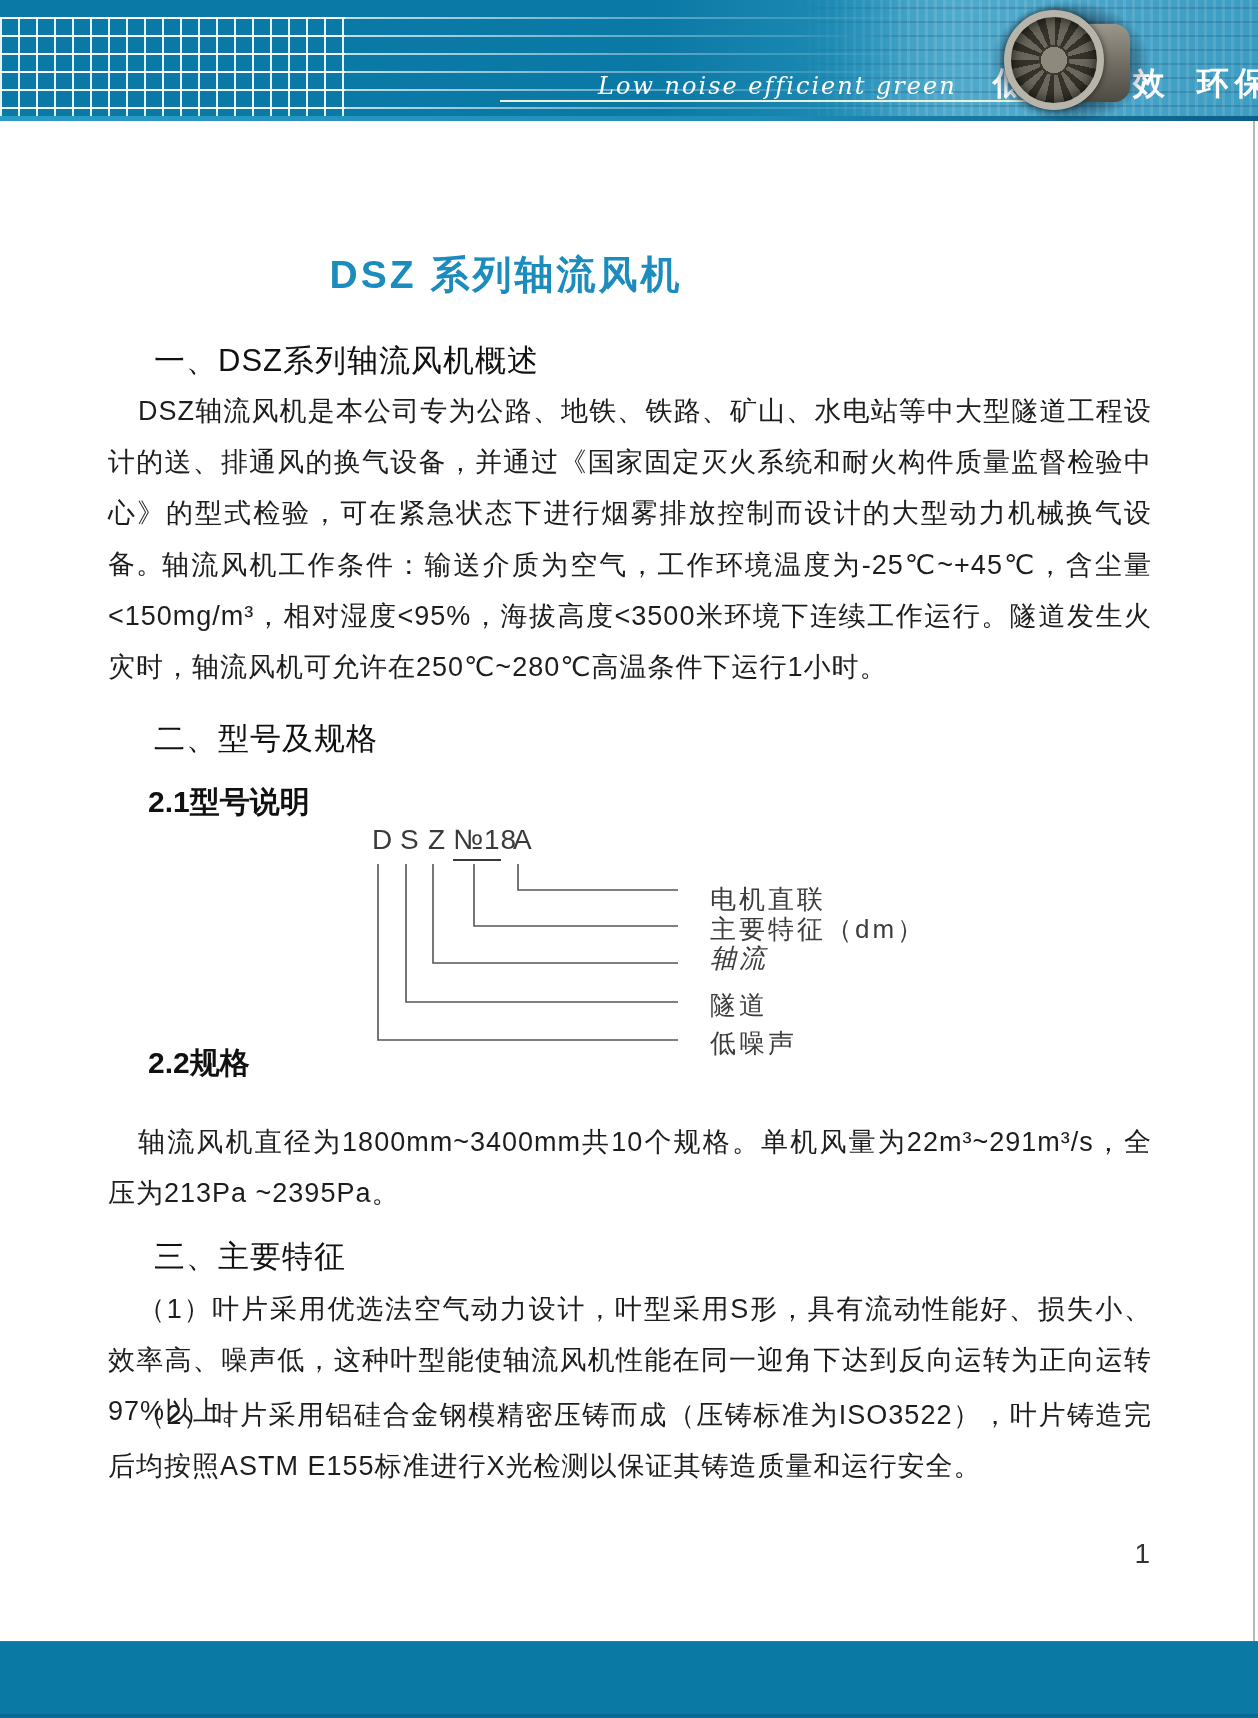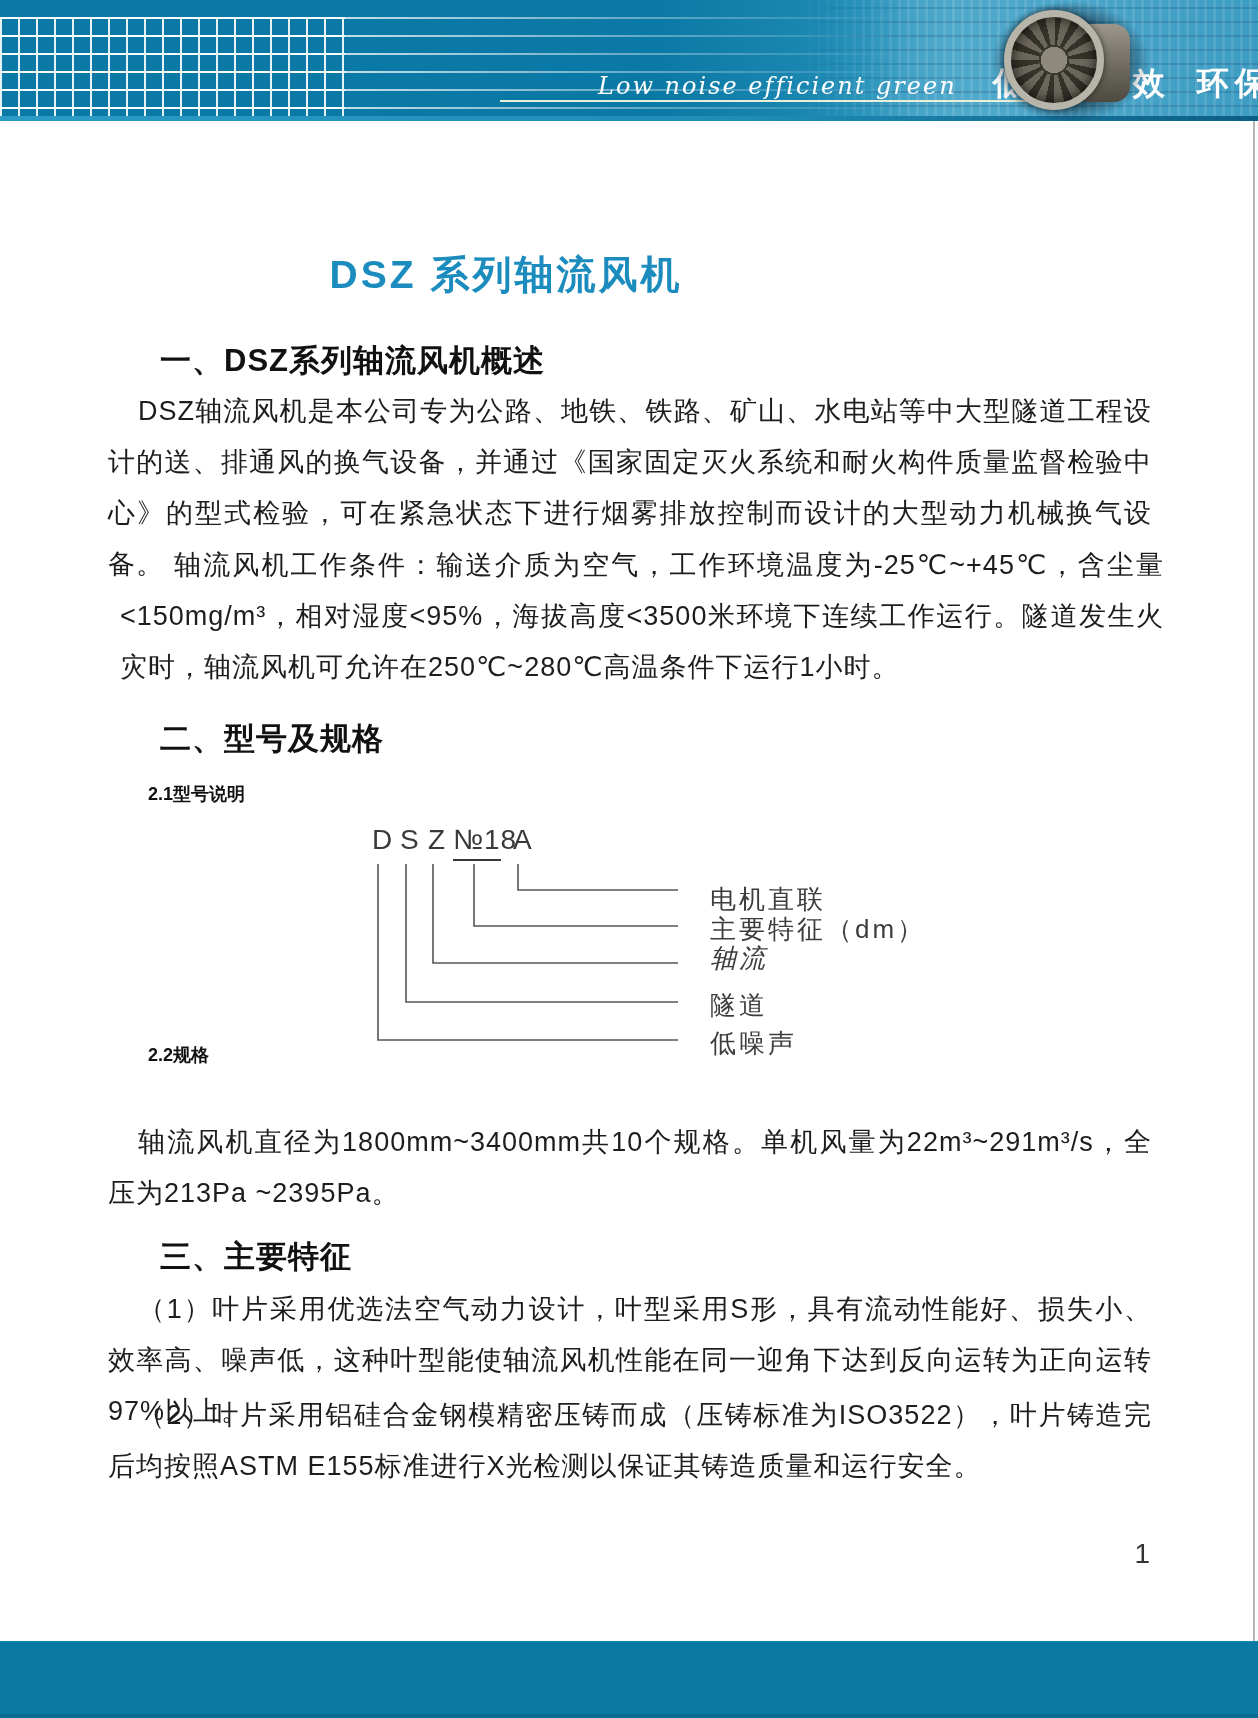--- a/index.html
+++ b/index.html
@@ -81,25 +81,25 @@
   
   .page-edge {
     position:absolute; left:1253px; top:121px; width:2px; height:1520px;
     background:#8f8f8f; opacity:.65;
   }
   .doc-title {
     position:absolute; left:0; top:248px; width:1012px; text-align:center;
     font-size:39px; font-weight:bold; letter-spacing:3px;
   }
   .sec-heading {
-    position:absolute; left:160px; font-size:31px; font-weight:bold; color:#111;
+    position:absolute; left:154px; font-size:31px; font-weight:normal; color:#111;
     letter-spacing:1px;
   }
   .sub-heading {
-    position:absolute; left:148px; font-size:18px; font-weight:bold; color:#111;
+    position:absolute; left:148px; font-size:30px; font-weight:bold; color:#111;
   }
   .para {
     position:absolute; left:108px; width:1044px;
     font-size:27px; line-height:51px; color:#1d1d1d;
     text-align:justify; letter-spacing:1px;
   }
   .indent-sm { text-indent:30px; }
   .indent-lg { text-indent:54px; }
 
   
@@ -148,21 +148,21 @@
 </div>
 
 <div class="page-edge"></div>
 
 <h1 class="doc-title" style="color:#1b8cbd;">DSZ 系列轴流风机</h1>
 
 <h2 class="sec-heading" style="top:340px;">一、DSZ系列轴流风机概述</h2>
 
 <p class="para indent-sm" style="top:386px;">DSZ轴流风机是本公司专为公路、地铁、铁路、矿山、水电站等中大型隧道工程设计的送、排通风的换气设备，并通过《国家固定灭火系统和耐火构件质量监督检验中心》的型式检验，可在紧急状态下进行烟雾排放控制而设计的大型动力机械换气设备。</p>
 
-<p class="para indent-lg" style="top:540px;margin-left:12px;">轴流风机工作条件：输送介质为空气，工作环境温度为-25℃~+45℃，含尘量&lt;150mg/m³，相对湿度&lt;95%，海拔高度&lt;3500米环境下连续工作运行。隧道发生火灾时，轴流风机可允许在250℃~280℃高温条件下运行1小时。</p>
+<p class="para indent-lg" style="top:540px;">轴流风机工作条件：输送介质为空气，工作环境温度为-25℃~+45℃，含尘量&lt;150mg/m³，相对湿度&lt;95%，海拔高度&lt;3500米环境下连续工作运行。隧道发生火灾时，轴流风机可允许在250℃~280℃高温条件下运行1小时。</p>
 
 <h2 class="sec-heading" style="top:718px;">二、型号及规格</h2>
 
 <h3 class="sub-heading" style="top:782px;">2.1型号说明</h3>
 
 <div class="diagram">
   <span class="model-letter" style="left:264px;">D</span>
   <span class="model-letter" style="left:292px;">S</span>
   <span class="model-letter" style="left:320px;">Z</span>
   <span class="model-letter" style="left:345px;">№18</span>

